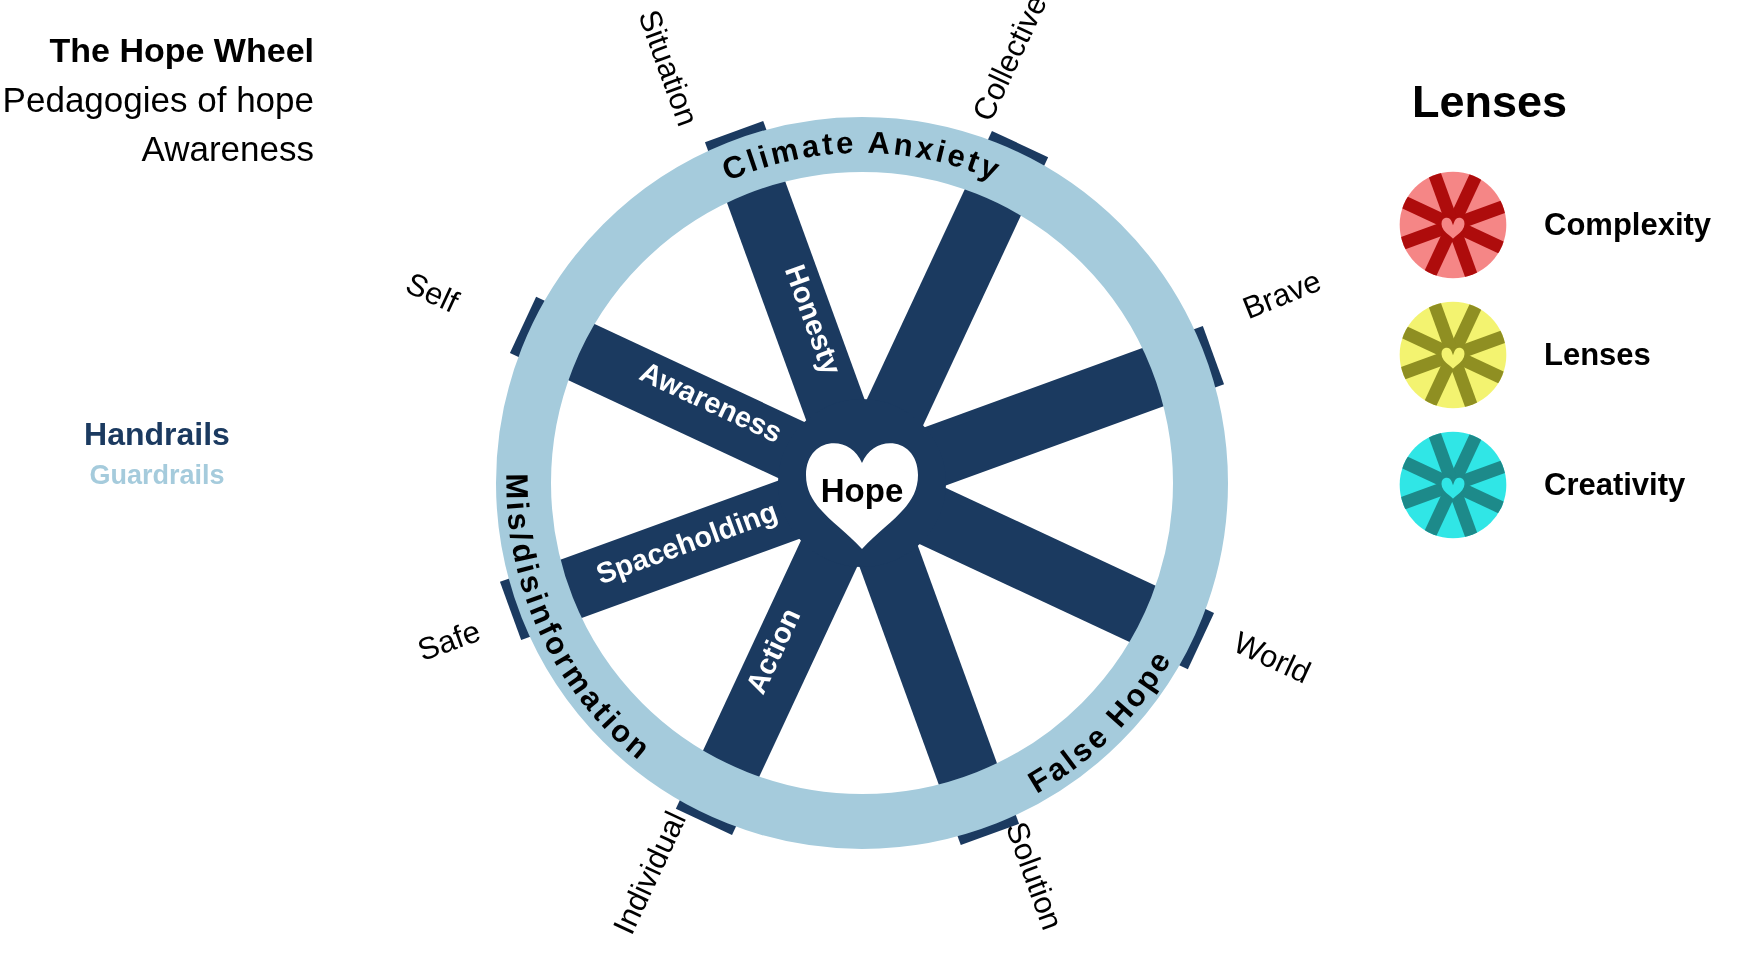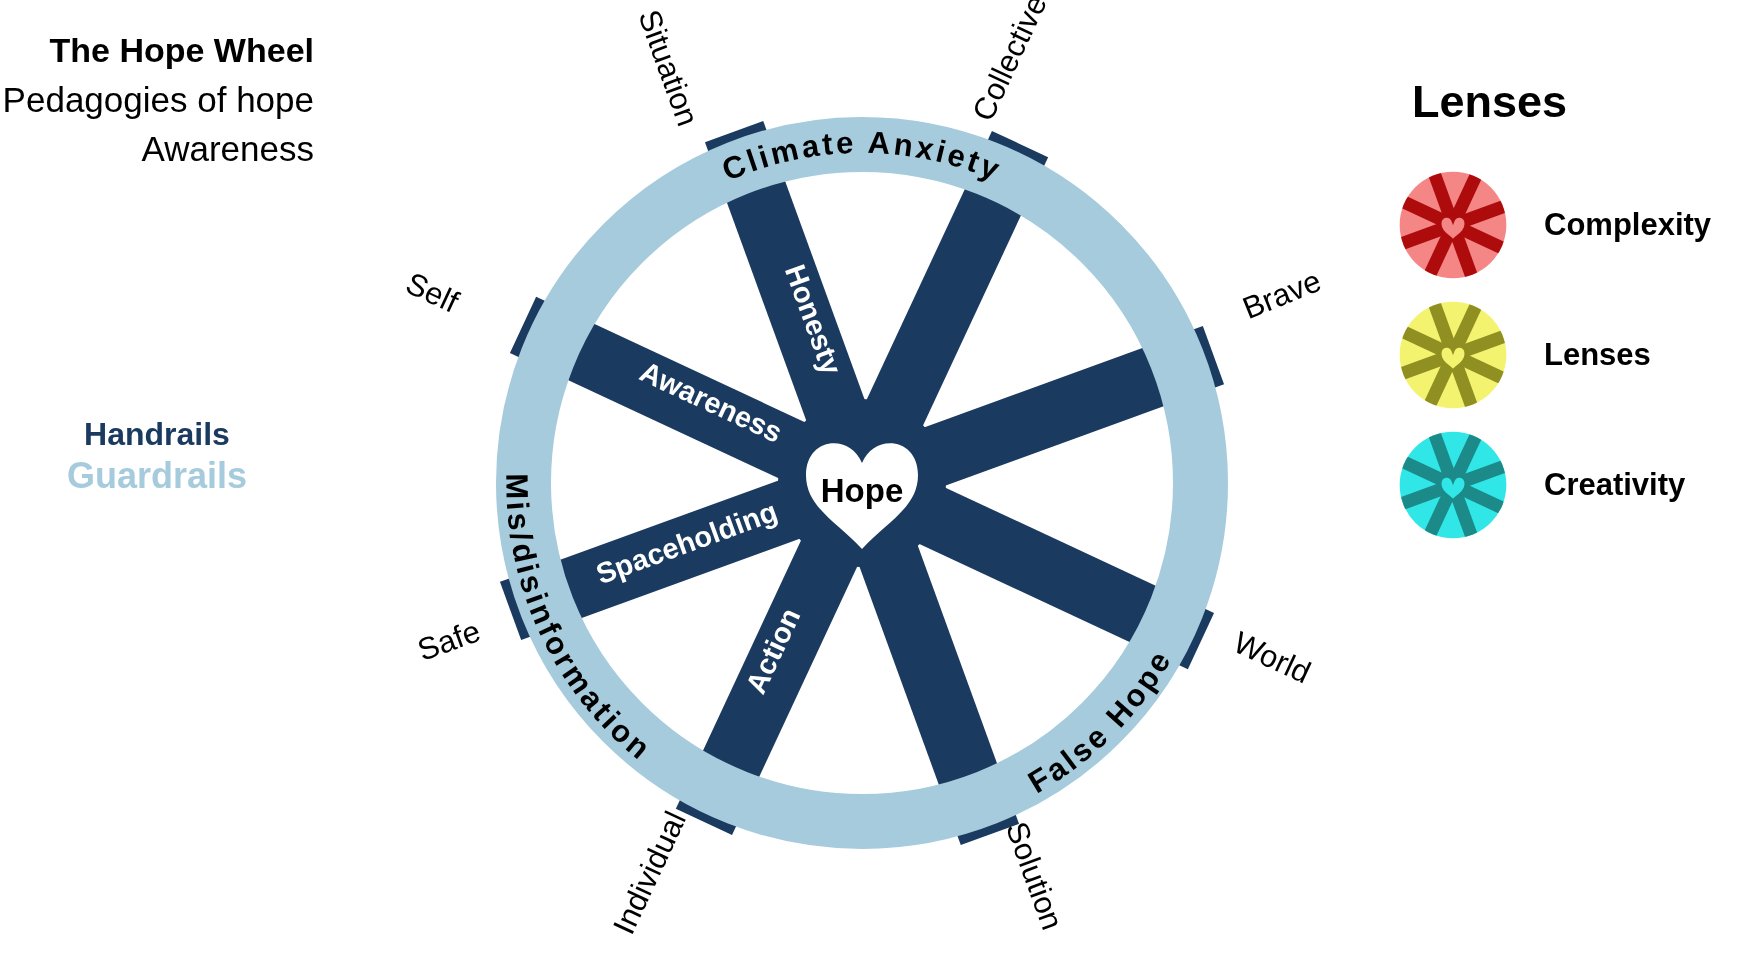--- a/index.html
+++ b/index.html
@@ -6,21 +6,21 @@
   body{width:1752px;height:975px;position:relative;overflow:hidden;
        font-family:"Liberation Sans", sans-serif;color:#000;}
   .abs{position:absolute;}
 
   
   .title-block{left:0;top:26px;width:314px;text-align:right;}
   .main-title{font-size:34px;font-weight:bold;line-height:49px;}
   .subtitle-line{font-size:35px;line-height:49px;}
   .legend-block{left:0;top:414px;width:314px;text-align:center;}
   .legend-handrails{font-size:32px;font-weight:bold;line-height:41px;color:var(--navy);text-align:center;}
-  .legend-guardrails{font-size:36px;font-weight:bold;line-height:41px;color:var(--rim);}
+  .legend-guardrails{font-size:27px;font-weight:bold;line-height:41px;color:var(--rim);}
 
   
   .wheel-svg{left:0;top:0;width:1752px;height:975px;}
   .spoke{fill:var(--navy);}
   .rim-ring{fill:none;stroke:var(--rim);stroke-width:55px;}
   .hub{fill:var(--navy);}
   .heart-center{fill:#ffffff;}
   .spoke-label{fill:#ffffff;font-size:29px;font-weight:bold;text-anchor:middle;}
   .rim-label{fill:#000;font-size:31px;font-weight:bold;letter-spacing:3px;}
   .hope-label{fill:#000;font-size:33px;font-weight:bold;text-anchor:middle;}

